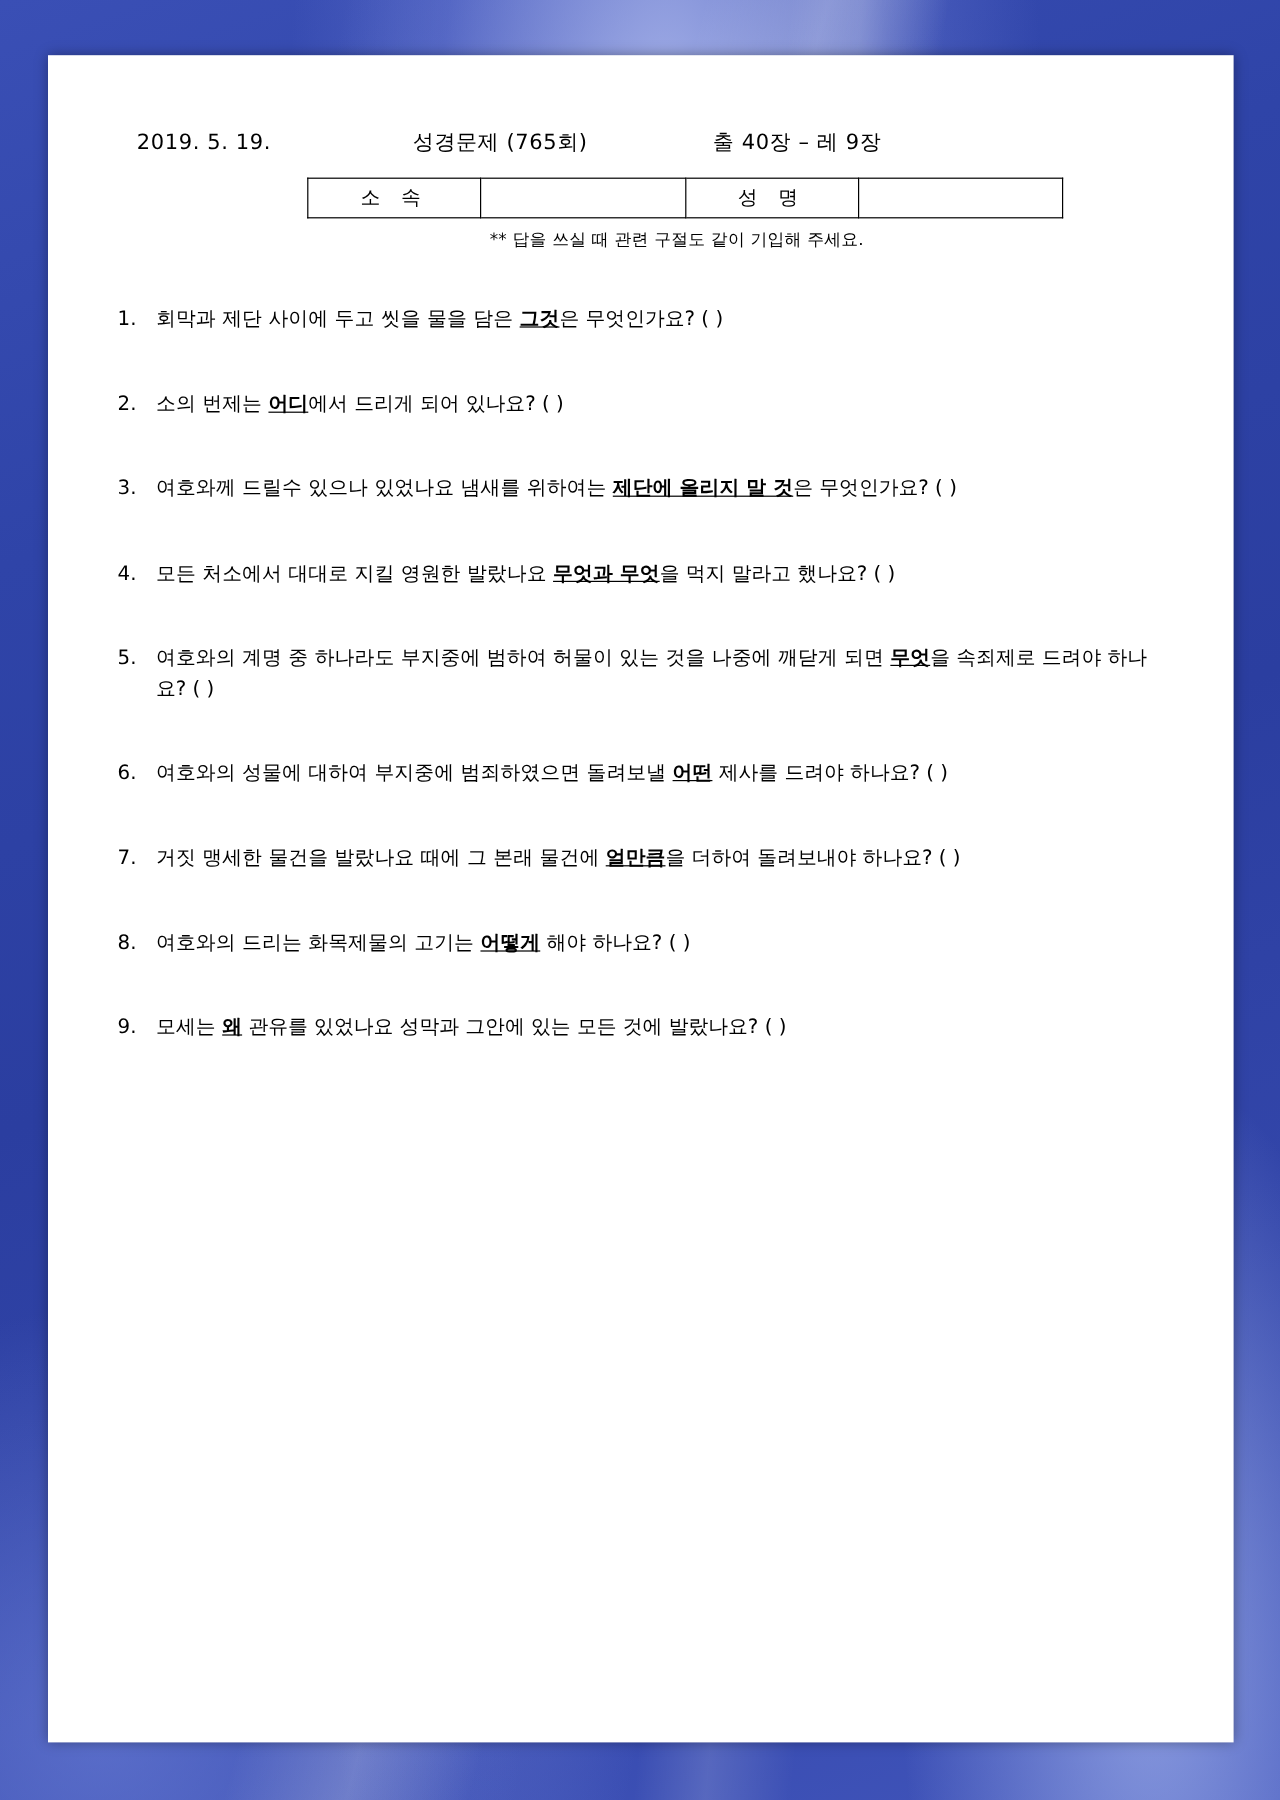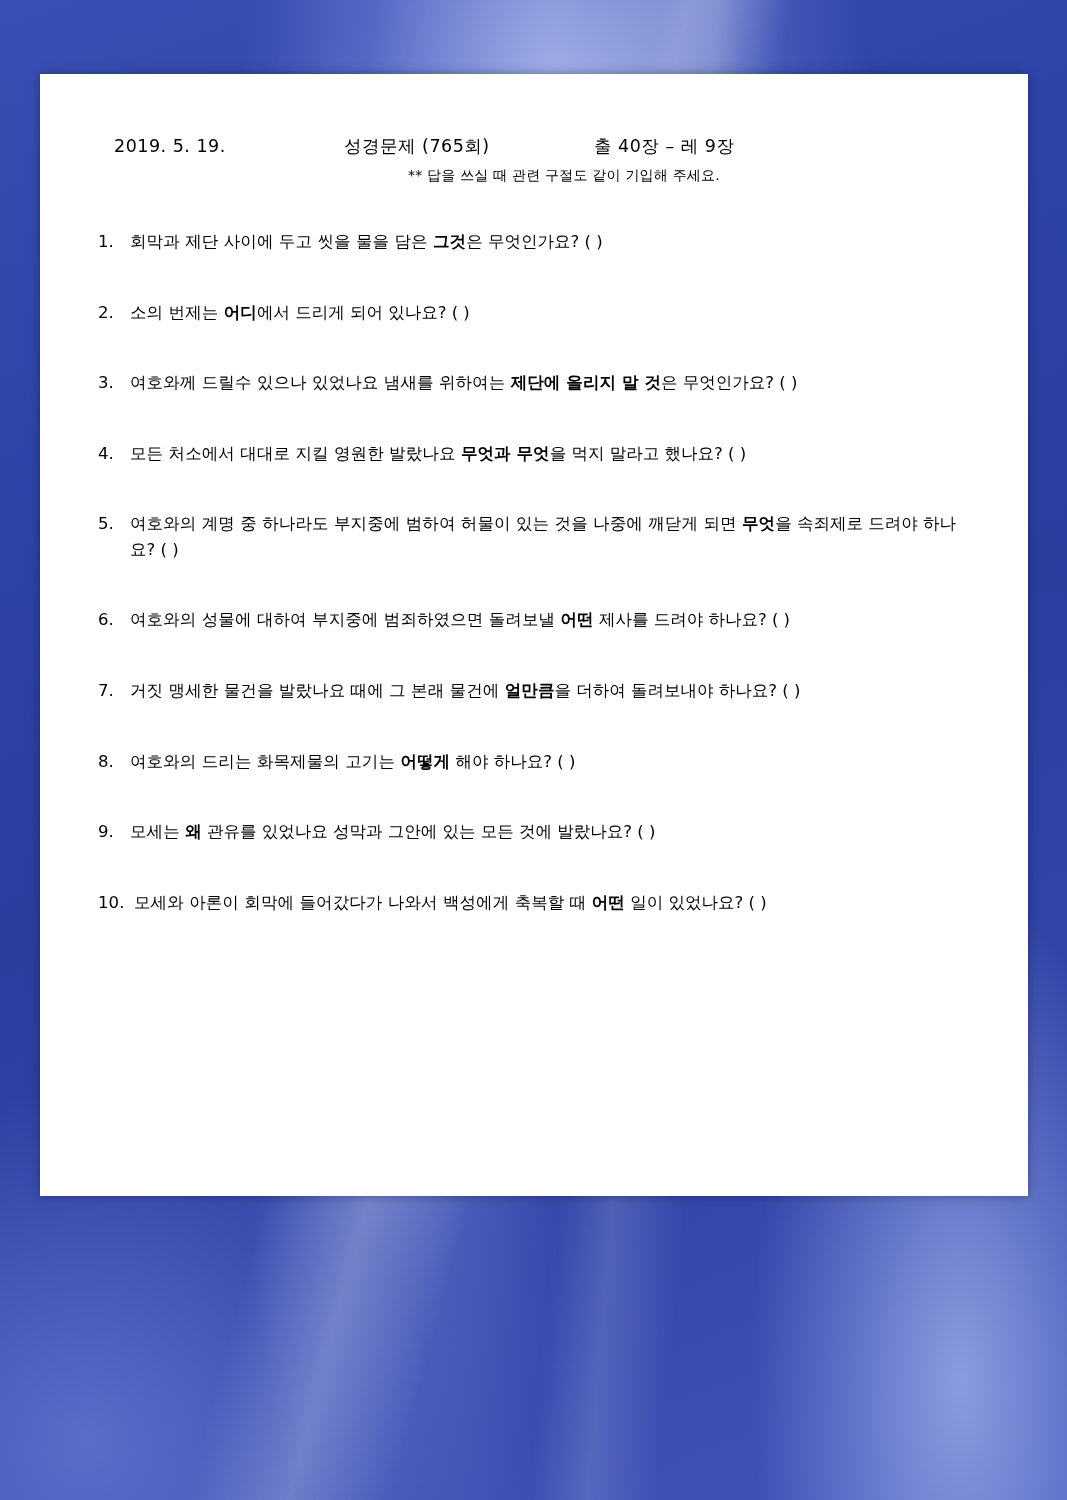--- a/index.html
+++ b/index.html
@@ -34,24 +34,23 @@
       linear-gradient(105deg, rgba(255,255,255,0.0) 40%, rgba(255,255,255,0.22) 47%, rgba(255,255,255,0.0) 54%),
       linear-gradient(95deg, rgba(255,255,255,0.0) 55%, rgba(255,255,255,0.14) 60%, rgba(255,255,255,0.0) 66%);
   }
 
   
   .page {
     position: absolute;
     left: 40px;
     top: 46px;
     width: 988px;
-    height: 1122px;
+    height: 1406px;
     background: #ffffff;
     box-shadow: 0 0 10px rgba(0,0,0,0.35);
-    margin-top: 28px;
   }
 
   .inner {
     padding: 60px 58px 0 58px;
     color: #000;
   }
 
   
   .hdr {
     display: flex;
@@ -101,37 +100,47 @@
     margin-bottom: 45px;
     letter-spacing: 0.1px;
   }
   .q .num {
     width: 32px;
     flex: 0 0 32px;
     text-align: left;
   }
   .q.wide .num { width: 36px; flex: 0 0 36px; }
   .q .body { flex: 1; }
-  .q b { font-weight: bold; }
+  .q b { font-weight: bold; text-decoration: underline; }
   .blank { letter-spacing: 0; }
 </style>
 </head>
 <body>
 
 <div class="backdrop"></div>
 
 <div class="page">
   <div class="inner">
 
     <div class="hdr">
       <div class="date">2019. 5. 19.</div>
       <div class="title">성경문제 (765회)</div>
       <div class="range">출 40장 – 레 9장</div>
     </div>
 
+    <table class="info-table">
+      <tbody>
+          <tr>
+        <td class="lbl">소  속</td>
+        <td class="val"></td>
+        <td class="lbl">성  명</td>
+        <td class="val"></td>
+      </tr>
+    </tbody>
+      </table>
 
     <div class="note">** 답을 쓰실 때 관련 구절도 같이 기입해 주세요.</div>
 
     <div class="questions">
 
       <div class="q">
         <div class="num">1.</div>
         <div class="body"><span>회막과 제단 사이에 두고 씻을 물을 담은 </span><b>그것</b><span class="blank">은 무엇인가요? (        )</span></div>
       </div>
 
@@ -168,20 +177,16 @@
       <div class="q">
         <div class="num">8.</div>
         <div class="body"><span>여호와의 드리는 화목제물의 고기는 </span><b>어떻게</b><span class="blank"> 해야 하나요? (        )</span></div>
       </div>
 
       <div class="q">
         <div class="num">9.</div>
         <div class="body"><span>모세는 </span><b>왜</b><span class="blank"> 관유를 있었나요 성막과 그안에 있는 모든 것에 발랐나요? (        )</span></div>
       </div>
 
-      <div class="q wide">
-        <div class="num">10.</div>
-        <div class="body"><span>모세와 아론이 회막에 들어갔다가 나와서 백성에게 축복할 때 </span><b>어떤</b><span class="blank"> 일이 있었나요? (        )</span></div>
-      </div>
 
     </div>
   </div>
 </div>
 
 </body></html>

